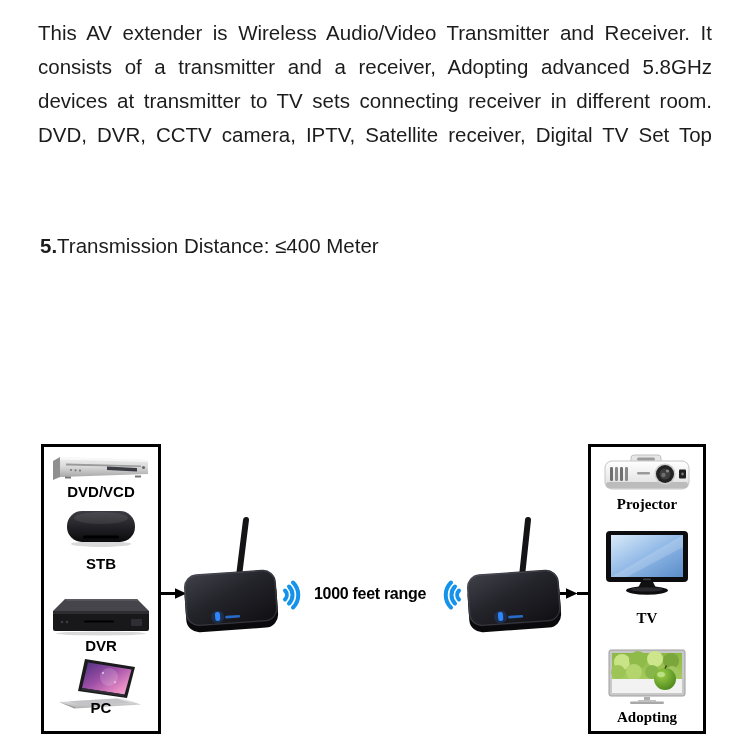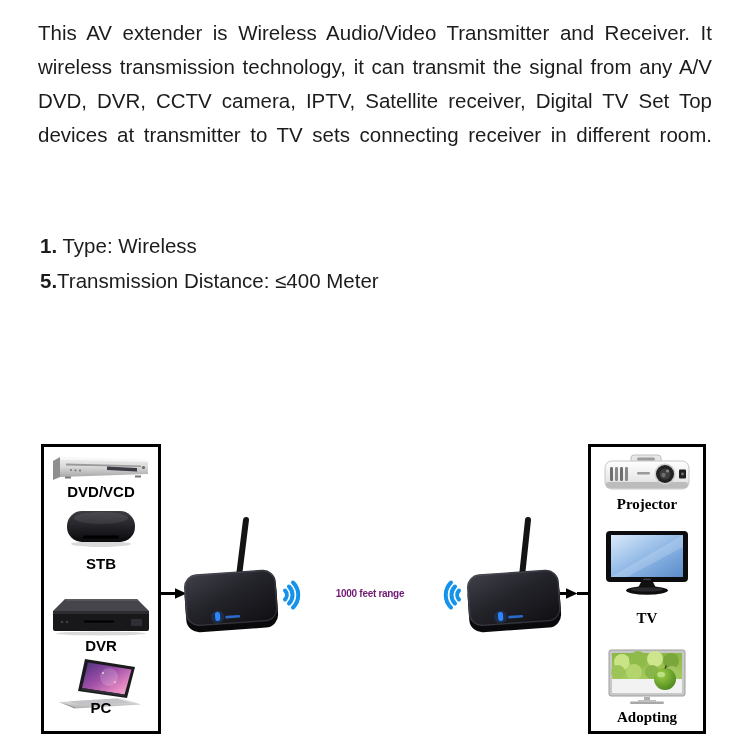--- a/index.html
+++ b/index.html
@@ -16,21 +16,21 @@
   
   .diagram{position:absolute;left:0;top:0;width:750px;height:552px;}
   .device-box{position:absolute;background:#fff;border:3px solid #000;box-sizing:border-box;}
   .box-left{left:41px;top:444px;width:120px;height:290px;}
   .box-right{left:588px;top:444px;width:118px;height:290px;font-family:Liberation Serif, serif;}
   .device-box .dev-icon{position:absolute;}
   .dev-label{position:absolute;left:0;width:100%;text-align:center;
              font-size:15px;font-weight:700;color:#000;}
   .abs{position:absolute;}
   .range-label{position:absolute;left:314px;top:584px;width:112px;height:20px;line-height:20px;
-               text-align:center;font-size:10px;font-weight:700;letter-spacing:-0.3px;color:#701a75;}
+               text-align:center;font-size:16px;font-weight:700;letter-spacing:-0.3px;color:#000000;}
 </style>
 </head>
 <body>
 
 <svg width="0" height="0" style="position:absolute" aria-hidden="true">
   <defs>
     <linearGradient id="silverGrad" x1="0" y1="0" x2="0" y2="1">
       <stop offset="0" stop-color="#f2f2f2"></stop>
         <stop offset="0.5" stop-color="#d8d8d8"></stop>
         <stop offset="1" stop-color="#a8a8a8"></stop>
@@ -72,27 +72,26 @@
         <stop offset="0.5" stop-color="#23232a"></stop>
         <stop offset="1" stop-color="#121216"></stop>
     </linearGradient>
   </defs>
 </svg>
 
 <div class="page">
 
   <div class="intro">
     <div class="intro-line">This AV extender is Wireless Audio/Video Transmitter and Receiver. It</div>
-    <div class="intro-line">wireless transmission technology, it can transmit the signal from any A/V</div>
+    <div class="intro-line">consists of a transmitter and a receiver, Adopting advanced 5.8GHz</div>
+    <div class="intro-line">devices at transmitter to TV sets connecting receiver in different room.</div>
     <div class="intro-line">DVD, DVR, CCTV camera, IPTV, Satellite receiver, Digital TV Set Top</div>
-    <div class="intro-line">devices at transmitter to TV sets connecting receiver in different room.</div>
   </div>
 
   <div class="specs">
-    <div class="spec-item"><span class="spec-num">1.</span> <span class="spec-text">Type: Wireless</span></div>
     <div class="spec-item"><span class="spec-num">5.</span><span class="spec-text">Transmission Distance: ≤400 Meter</span></div>
   </div>
 
   <div class="diagram">
 
     <div class="device-box box-left">
       <svg class="dev-icon" style="left:7px;top:6px" width="100" height="28" viewBox="0 0 100 28">
         <polygon points="2,8 9,4 9,24 2,27" fill="#8f8f8f"></polygon>
         <polygon points="9,4 97,7 97,21 9,24" fill="url(#silverGrad)"></polygon>
         <polygon points="9,4 97,7 97,9 9,6.5" fill="#fafafa" opacity="0.8"></polygon>

